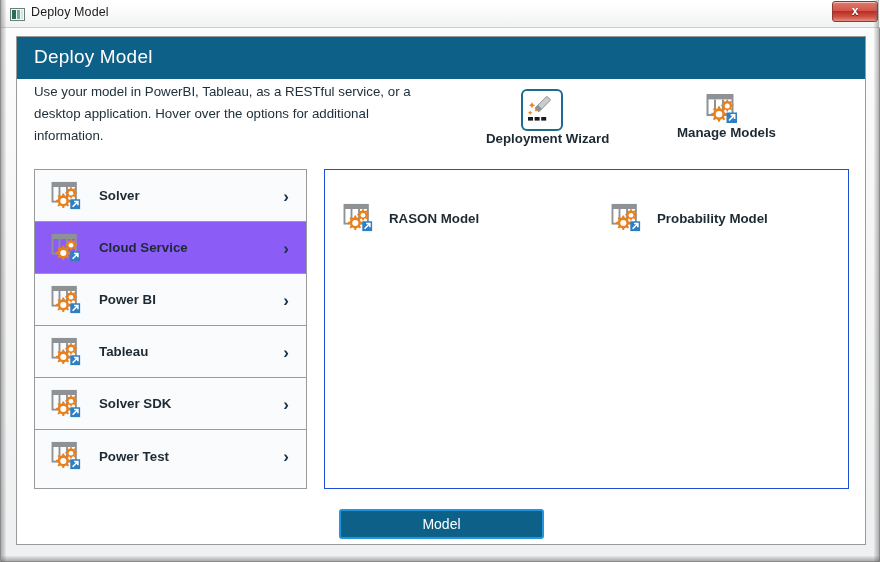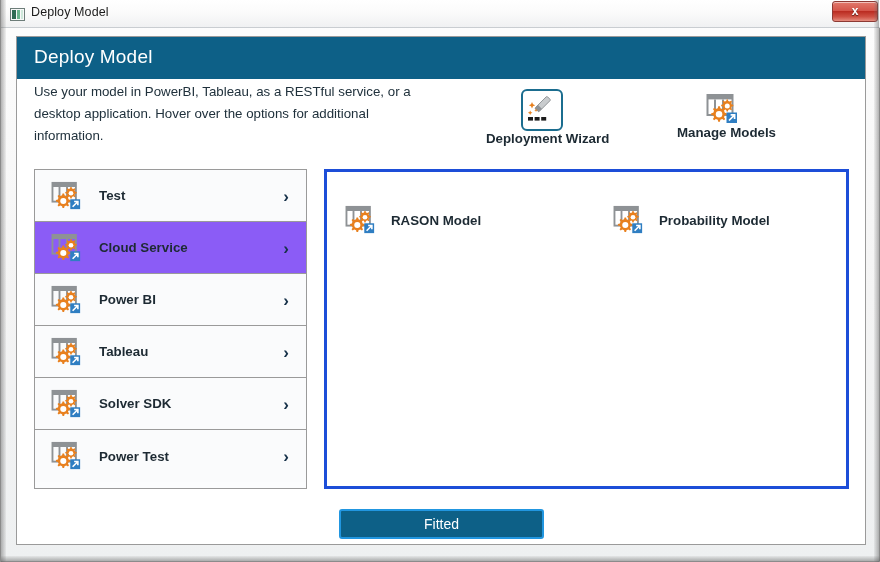--- a/index.html
+++ b/index.html
@@ -199,21 +199,21 @@
     font-size: 17px;
     font-weight: bold;
     color: #17324a;
     line-height: 1;
   }
 
   .content {
     position: absolute;
     left: 290px; top: 0;
     width: 525px; height: 320px;
-    border: 3px solid #1d4ed8;
+    border: 1px solid #1d4ed8;
     box-sizing: border-box;
     background: #ffffff;
   }
   .content-col {
     position: absolute;
     top: 28px;
   }
   .col-left { left: 18px; width: 255px; }
   .col-right { left: 286px; width: 230px; }
 
@@ -345,21 +345,21 @@
               <g fill="#e8801e">
                 <path d="M20.6 6.4 l1.3 0 0.35 1.6 1.5 0.62 1.35-0.9 0.92 0.92 -0.9 1.35 0.62 1.5 1.6 0.35 0 1.3 -1.6 0.35 -0.62 1.5 0.9 1.35 -0.92 0.92 -1.35-0.9 -1.5 0.62 -0.35 1.6 -1.3 0 -0.35-1.6 -1.5-0.62 -1.35 0.9 -0.92-0.92 0.9-1.35 -0.62-1.5 -1.6-0.35 0-1.3 1.6-0.35 0.62-1.5 -0.9-1.35 0.92-0.92 1.35 0.9 1.5-0.62z"></path>
                 <circle cx="21.25" cy="13.05" r="2.5" fill="#ffffff"></circle>
                 <path d="M12.2 13.2 l1.7 0 0.45 2.05 1.92 0.8 1.73-1.15 1.18 1.18 -1.15 1.73 0.8 1.92 2.05 0.45 0 1.7 -2.05 0.45 -0.8 1.92 1.15 1.73 -1.18 1.18 -1.73-1.15 -1.92 0.8 -0.45 2.05 -1.7 0 -0.45-2.05 -1.92-0.8 -1.73 1.15 -1.18-1.18 1.15-1.73 -0.8-1.92 -2.05-0.45 0-1.7 2.05-0.45 0.8-1.92 -1.15-1.73 1.18-1.18 1.73 1.15 1.92-0.8z"></path>
                 <circle cx="13.05" cy="21.3" r="3.25" fill="#ffffff"></circle>
               </g>
               <rect x="20.5" y="19.5" width="10.5" height="10.5" fill="#2f7ec2"></rect>
               <path d="M23 27.5 L28.6 21.9 M24.6 21.9 L28.6 21.9 L28.6 25.9" stroke="#ffffff" stroke-width="1.7" fill="none"></path>
             </svg>
           </span>
-          <span class="label">Test</span>
+          <span class="label">Solver</span>
           <span class="chev">›</span>
         </div>
 
         <div class="side-row selected">
           <span class="ico">
             <svg width="32" height="30" viewBox="0 0 34 32">
               <rect x="1.5" y="2" width="25" height="20" fill="none" stroke="#8e9295" stroke-width="2"></rect>
               <rect x="1.5" y="2" width="25" height="4.4" fill="#8e9295"></rect>
               <line x1="9" y1="6.4" x2="9" y2="22" stroke="#8e9295" stroke-width="2"></line>
               <line x1="17" y1="6.4" x2="17" y2="22" stroke="#8e9295" stroke-width="2"></line>
@@ -512,21 +512,21 @@
             </span>
             <span class="label">Probability Model</span>
           </div>
 
         </div>
 
       </div>
 
     </div>
 
-    <button class="dlg-close-btn">Fitted</button>
+    <button class="dlg-close-btn">Model</button>
 
   </div>
 
   <div class="win-shadow-l"></div>
   <div class="win-shadow-r"></div>
   <div class="win-shadow-b"></div>
 
 </div>
 
 </body></html>

